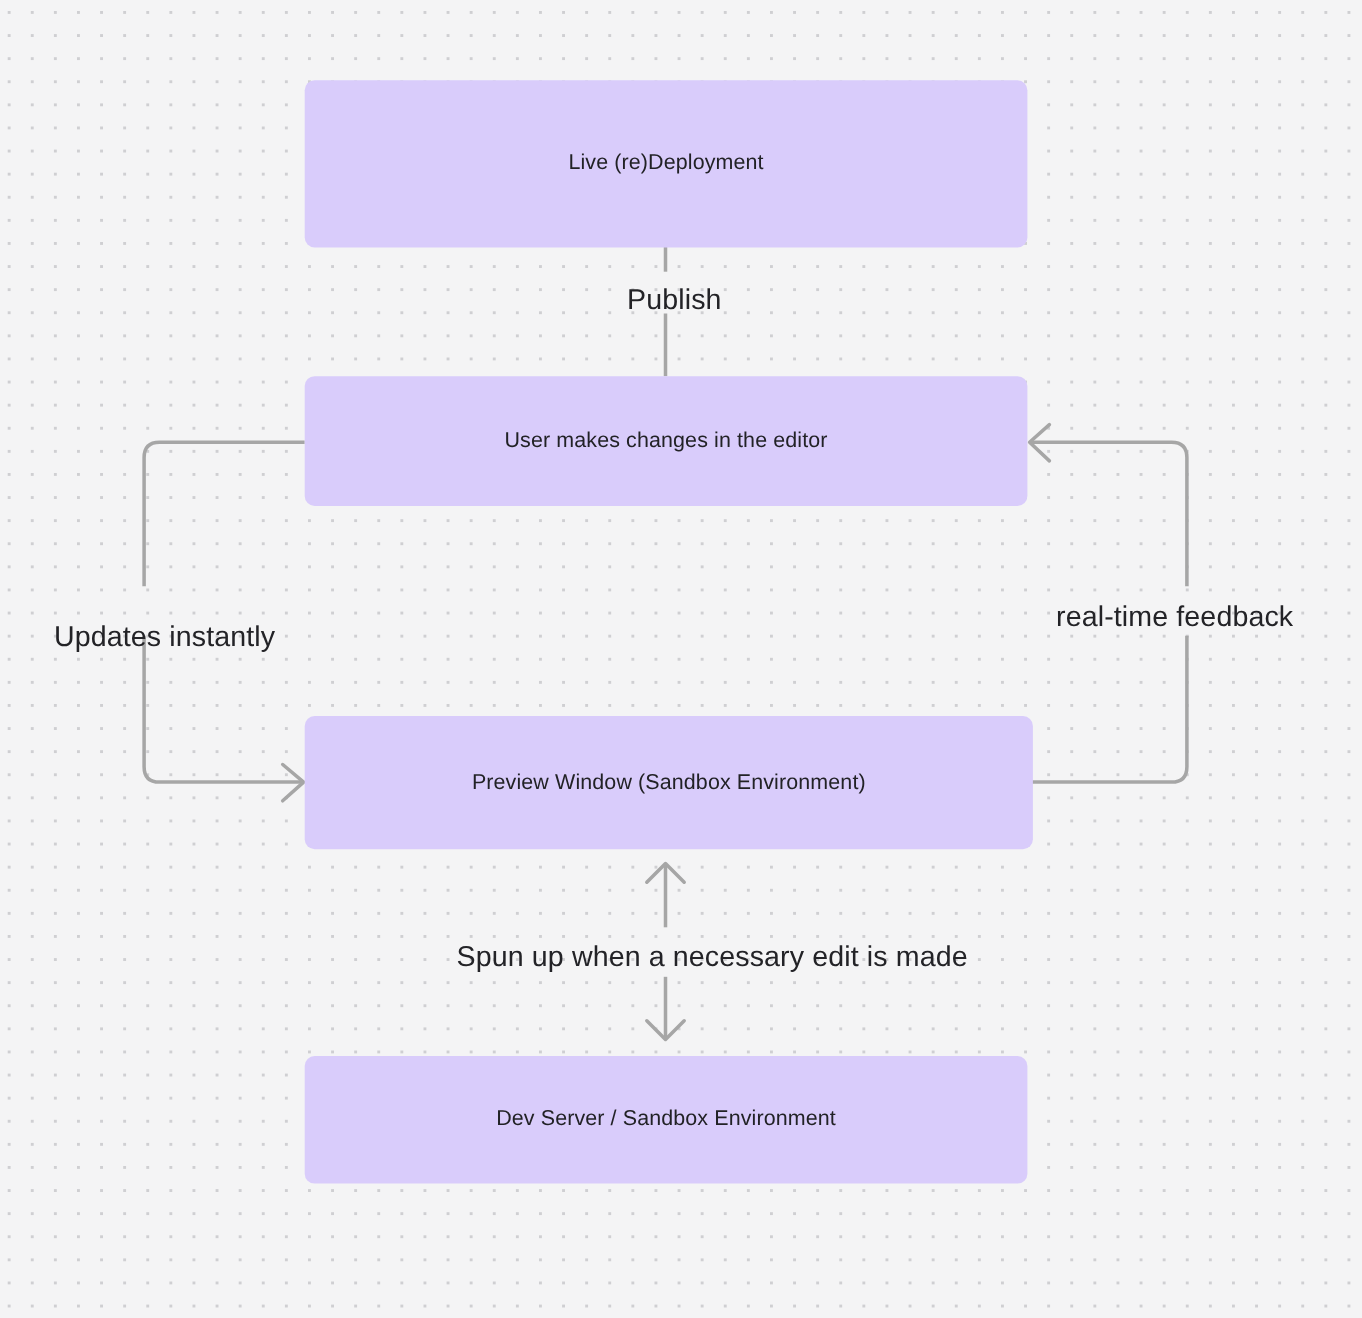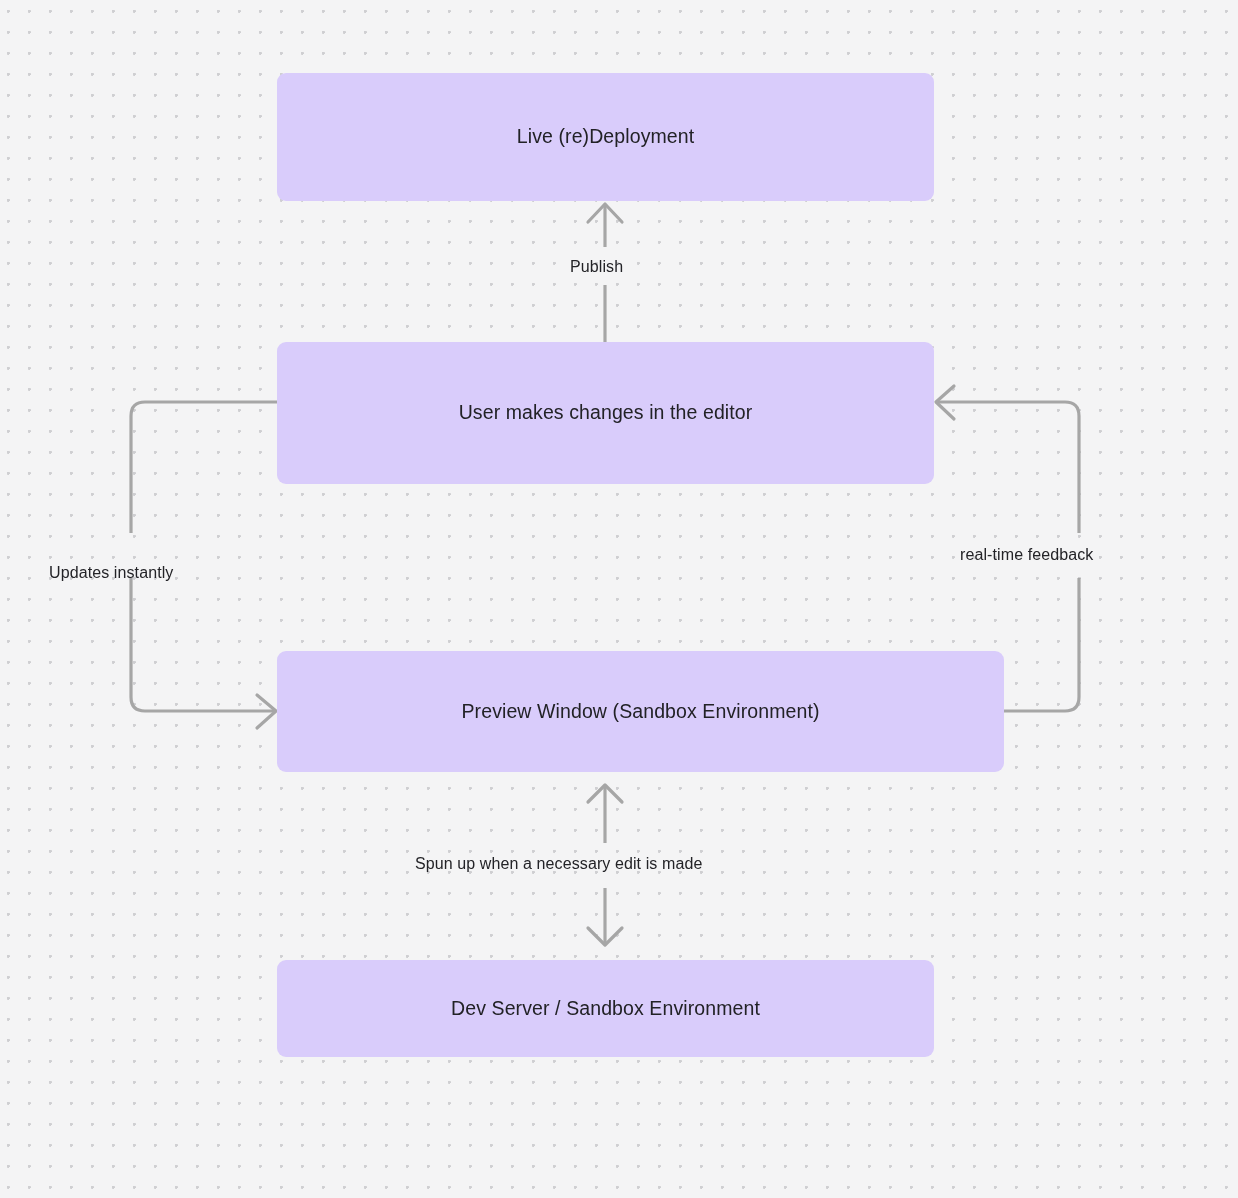--- a/index.html
+++ b/index.html
@@ -35,30 +35,30 @@
     align-items: center;
     justify-content: center;
     text-align: center;
     color: #222226;
     font-size: 19.5px;
     line-height: 1.3;
     letter-spacing: 0.1px;
     padding: 0 18px;
   }
 
-  #node-deploy  { left: 277px; top: 73px;  width: 657px; height: 128px; }
-  #node-editor  { left: 277px; top: 342px; width: 657px; height: 142px; }
-  #node-preview { left: 277px; top: 651px; width: 727px; height: 121px; }
-  #node-devserver { left: 277px; top: 960px; width: 657px; height: 97px; }
+  #node-deploy  { left: 277px; top: 73px;  width: 657px; height: 152px; }
+  #node-editor  { left: 277px; top: 342px; width: 657px; height: 118px; }
+  #node-preview { left: 277px; top: 651px; width: 662px; height: 121px; }
+  #node-devserver { left: 277px; top: 960px; width: 657px; height: 116px; }
 
   
   .edge-label {
     position: absolute;
     color: #232327;
-    font-size: 16px;
+    font-size: 26px;
     line-height: 1;
     white-space: nowrap;
     letter-spacing: 0.1px;
   }
   #label-publish      { left: 570px; top: 259px; }
   #label-updates      { left: 49px;  top: 565px; }
   #label-realtime     { left: 960px; top: 547px; }
   #label-spunup       { left: 415px; top: 856px; }
 
   

